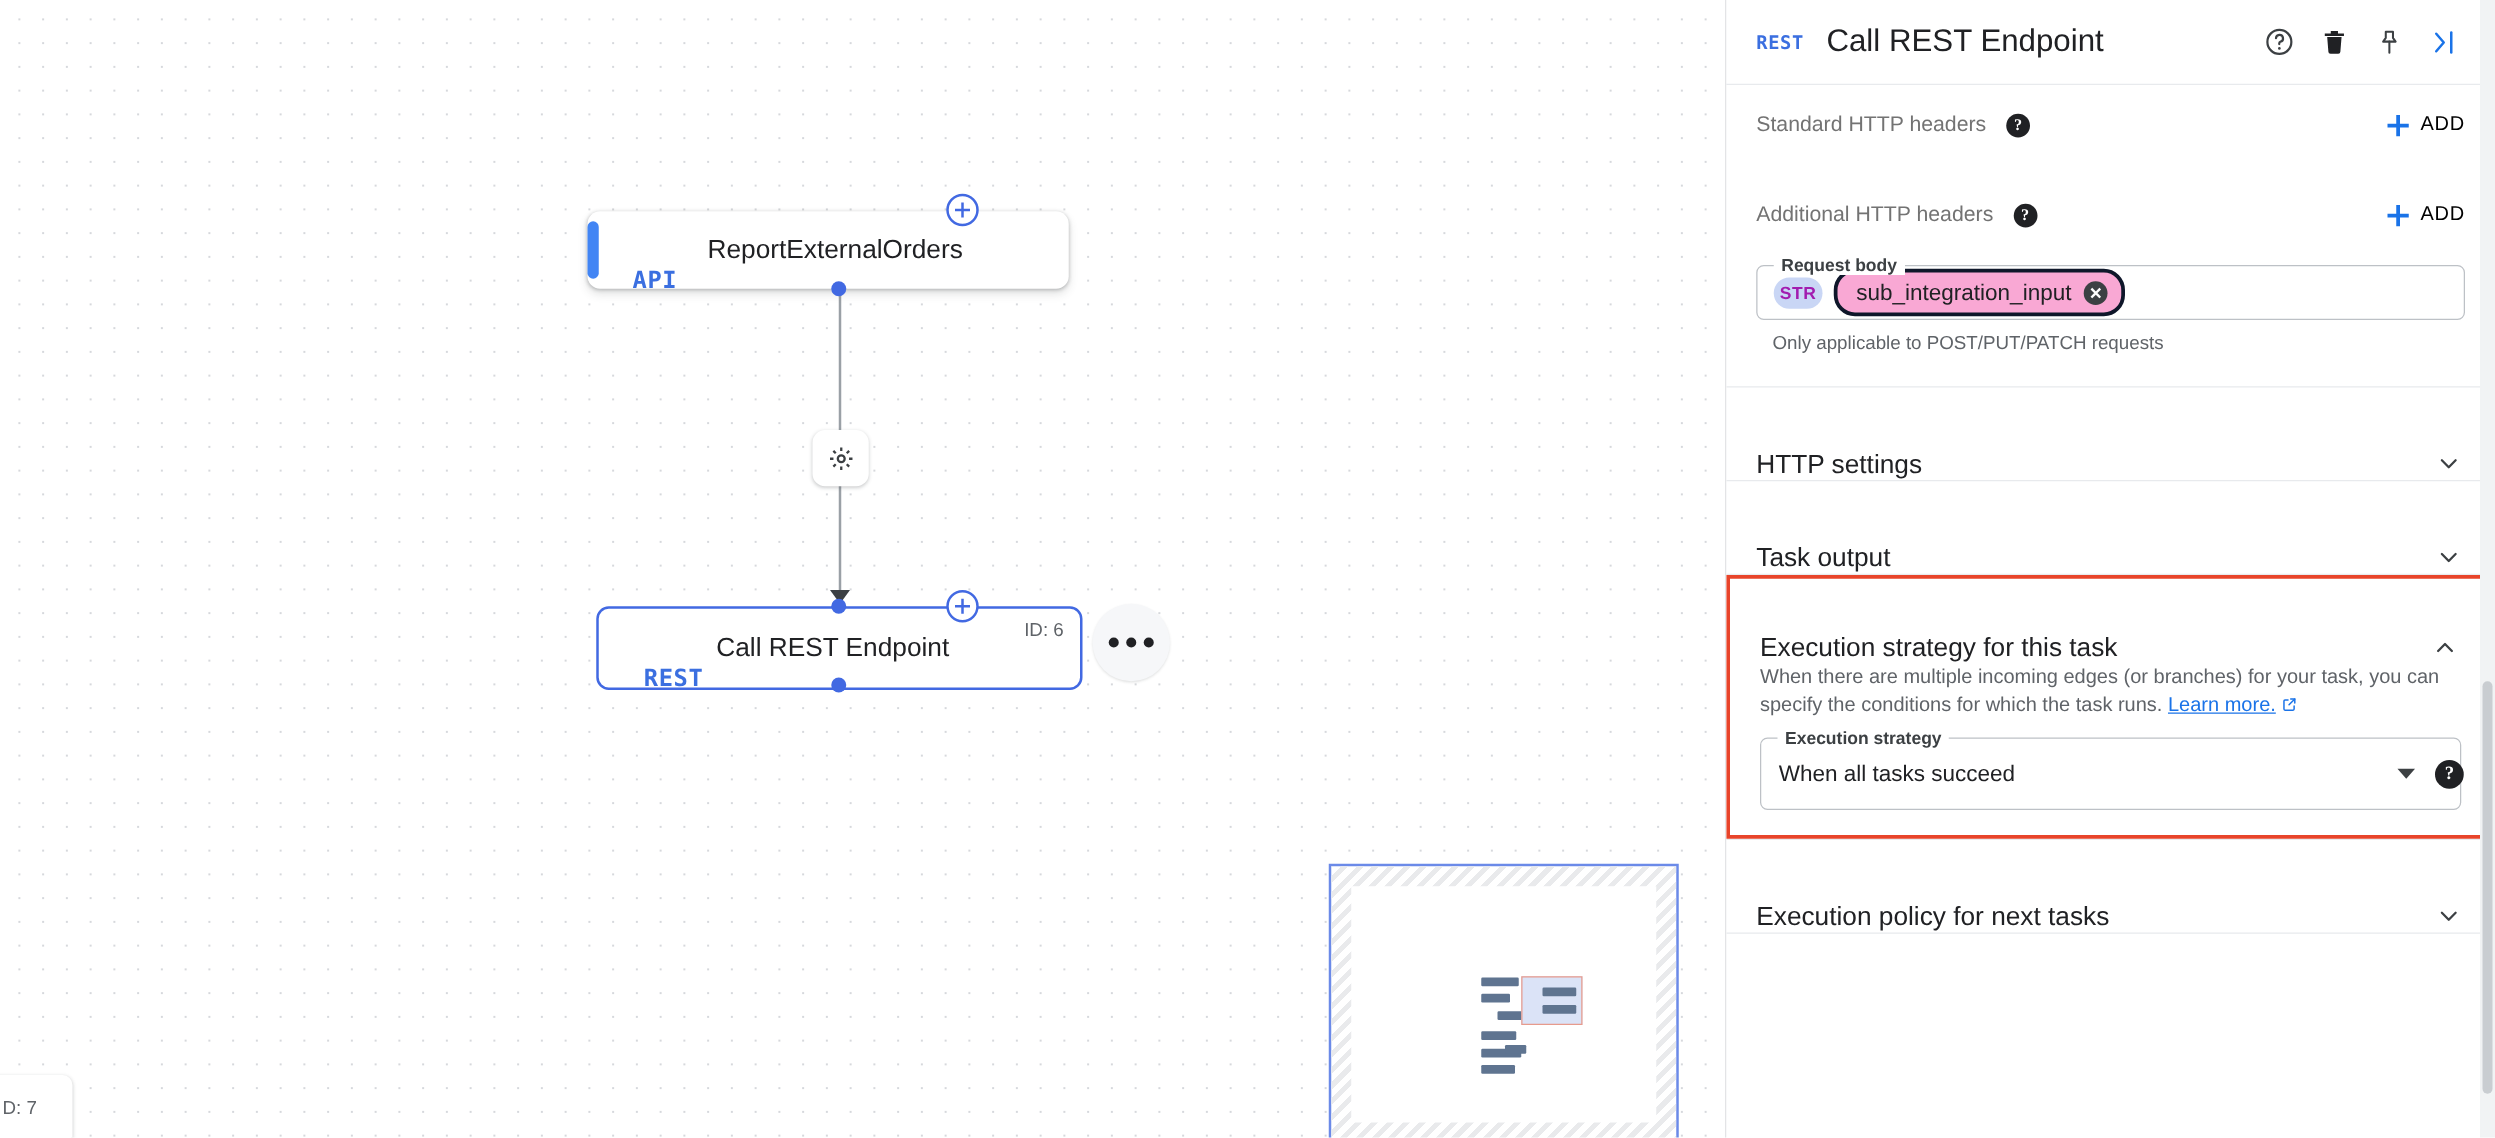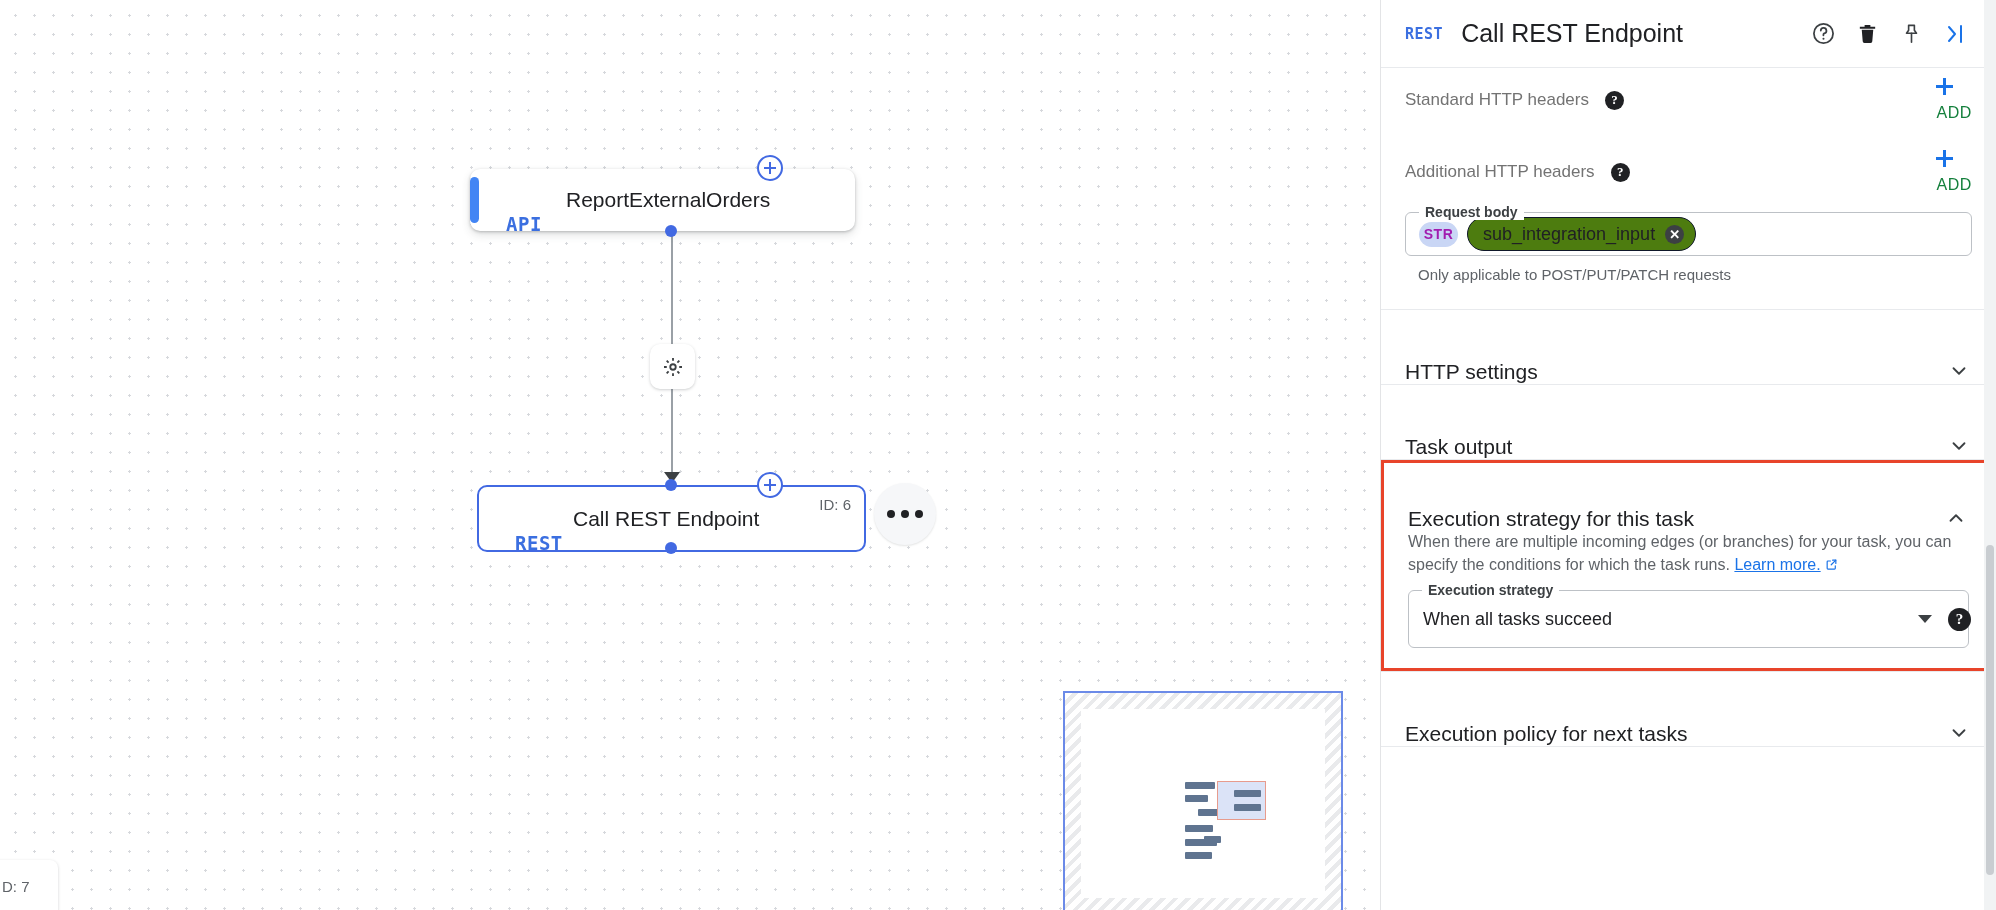--- a/index.html
+++ b/index.html
@@ -154,22 +154,22 @@
     display:flex;align-items:center;padding:0 24px;box-sizing:border-box;
   }
   .row .lbl{font-size:17px;color:#737373;}
   .qmark{
     width:19px;height:19px;border-radius:50%;background:#202124;color:#fff;
     font-size:13px;font-weight:700;display:inline-flex;align-items:center;
     justify-content:center;margin-left:16px;flex:0 0 19px;
     font-family:"Liberation Serif",serif;
   }
   .addbtn{
-    margin-left:auto;display:flex;align-items:flex-start;gap:9px;
-    color:#15803d;font-size:16px;font-weight:500;letter-spacing:.6px;flex-direction:column;
+    margin-left:auto;display:flex;align-items:flex-end;gap:9px;
+    color:#000000;font-size:16px;font-weight:500;letter-spacing:.6px;
   }
   .addbtn .pl{position:relative;width:17px;height:17px;}
   .addbtn .pl:before,.addbtn .pl:after{content:"";position:absolute;background:#1a73e8;}
   .addbtn .pl:before{left:0;top:7px;width:17px;height:3px;}
   .addbtn .pl:after{left:7px;top:0;width:3px;height:17px;}
 
   
   .fieldbox{
     position:relative;margin:0 24px;border:1px solid #bdc1c6;border-radius:6px;
     box-sizing:border-box;
@@ -179,22 +179,22 @@
     font-size:14px;font-weight:700;color:#3c4043;white-space:nowrap;
   }
 
   #request-body-box{height:44px;display:flex;align-items:center;padding:0 13px;}
   .strbadge{
     width:39px;height:25px;border-radius:13px;background:#c9d6f5;
     color:#a21caf;font-size:14px;font-weight:700;letter-spacing:.5px;
     display:flex;align-items:center;justify-content:center;flex:0 0 39px;
   }
   .varchip{
-    margin-left:9px;height:32px;border:1px solid #0f172a;border-radius:17px;
-    background:#4d7c0f;display:flex;align-items:center;padding:0 11px 0 15px;gap:10px;justify-content:space-between;
+    margin-left:9px;height:32px;border:3px solid #0f172a;border-radius:17px;
+    background:#f9a8d4;display:flex;align-items:center;padding:0 11px 0 15px;gap:10px;justify-content:space-between;
   }
   .varchip .vtxt{font-size:18px;color:#202124;}
   .xcircle{
     width:19px;height:19px;border-radius:50%;background:#3c4043;color:#fff;
     display:flex;align-items:center;justify-content:center;font-size:13px;
     font-weight:700;line-height:1;
   }
   .helper{
     font-size:15px;color:#5f6368;padding:10px 24px 0 37px;
   }

